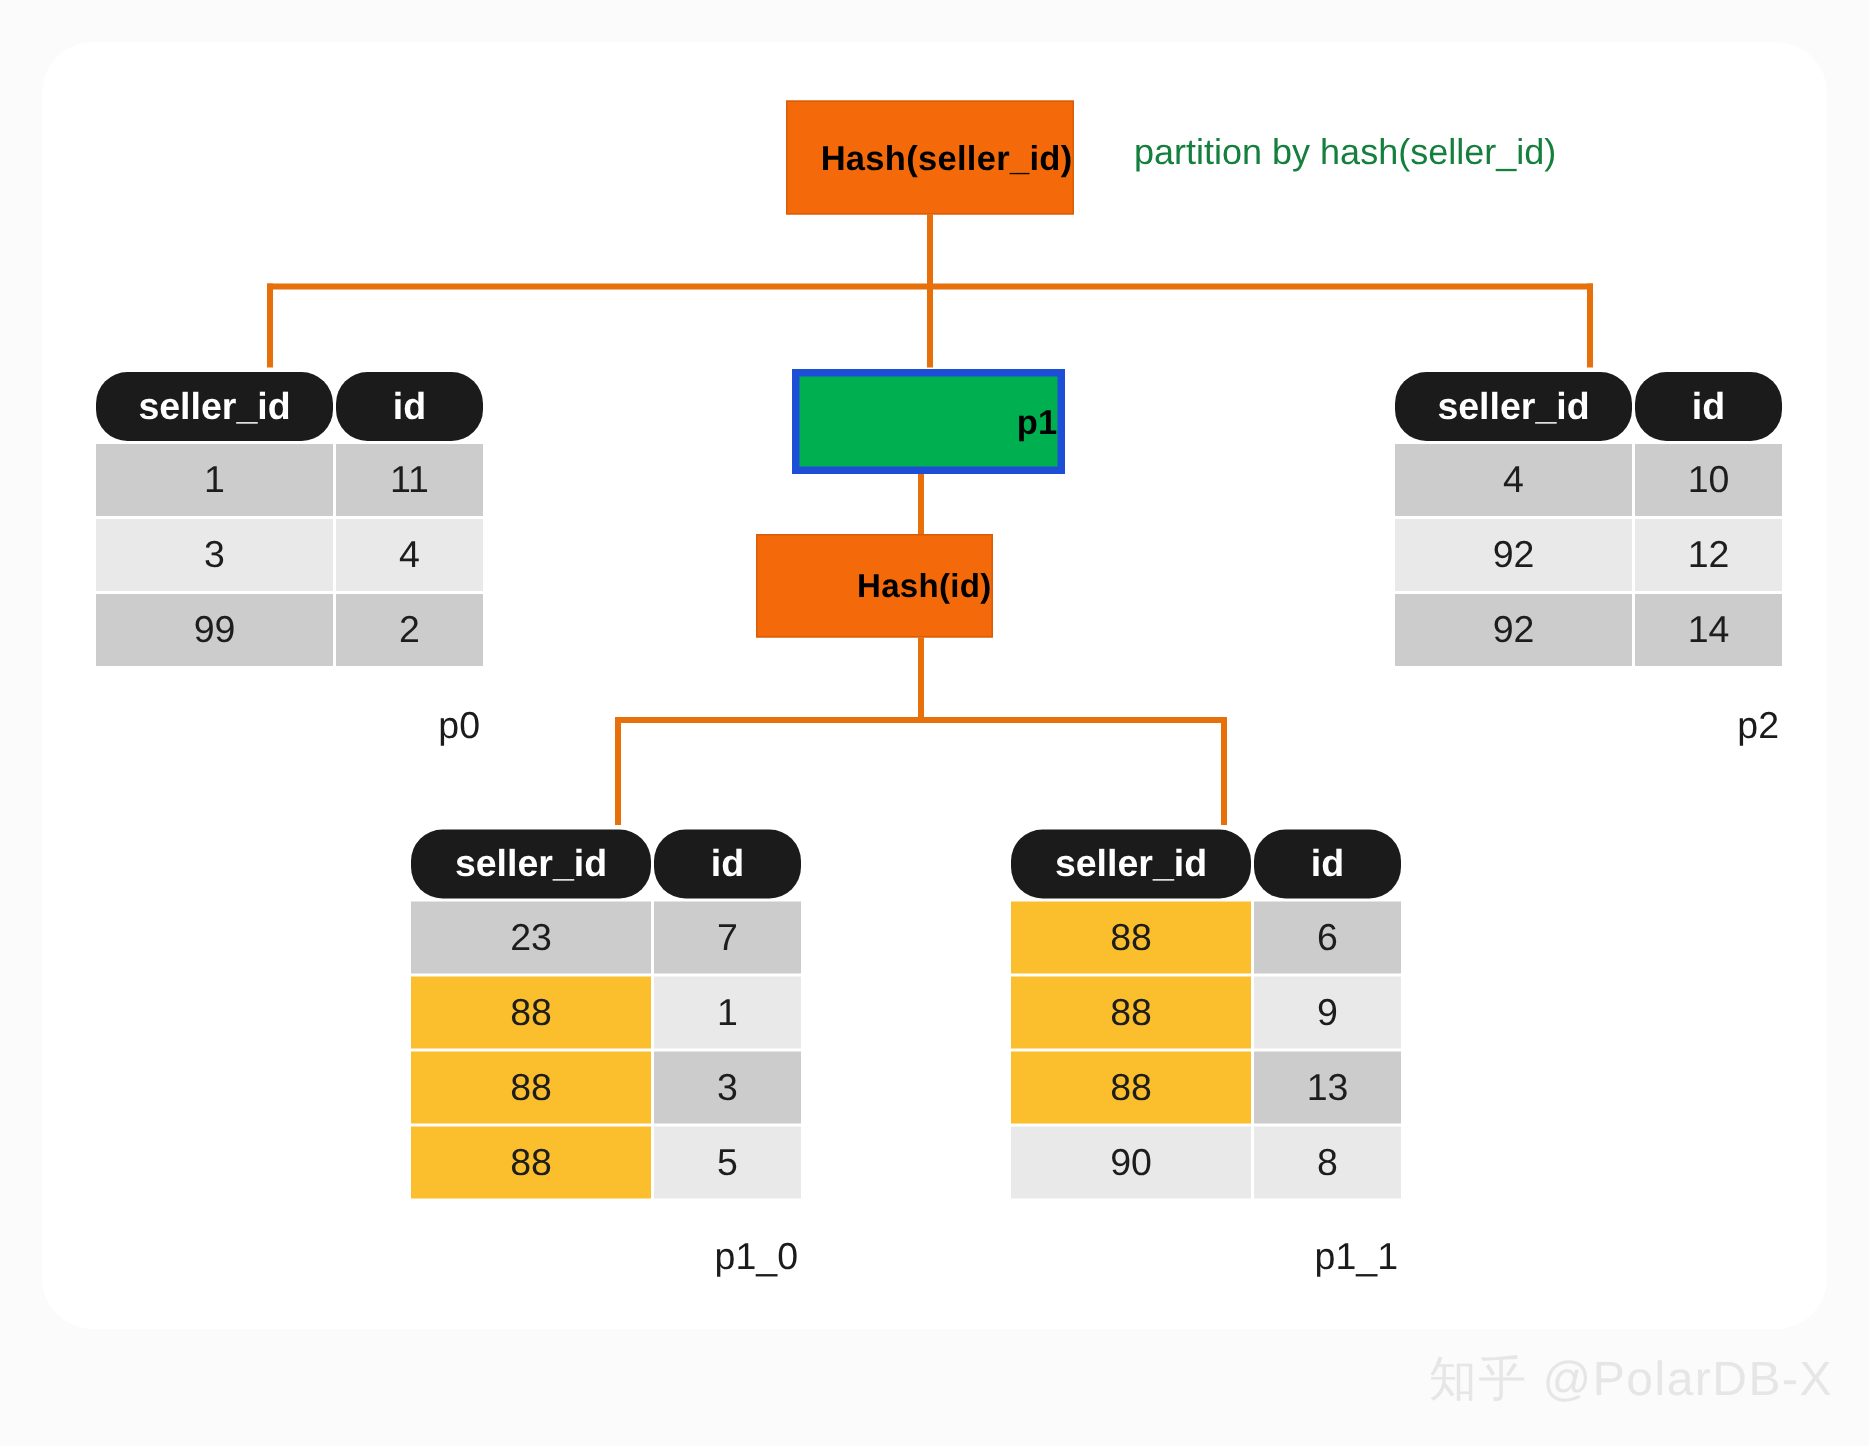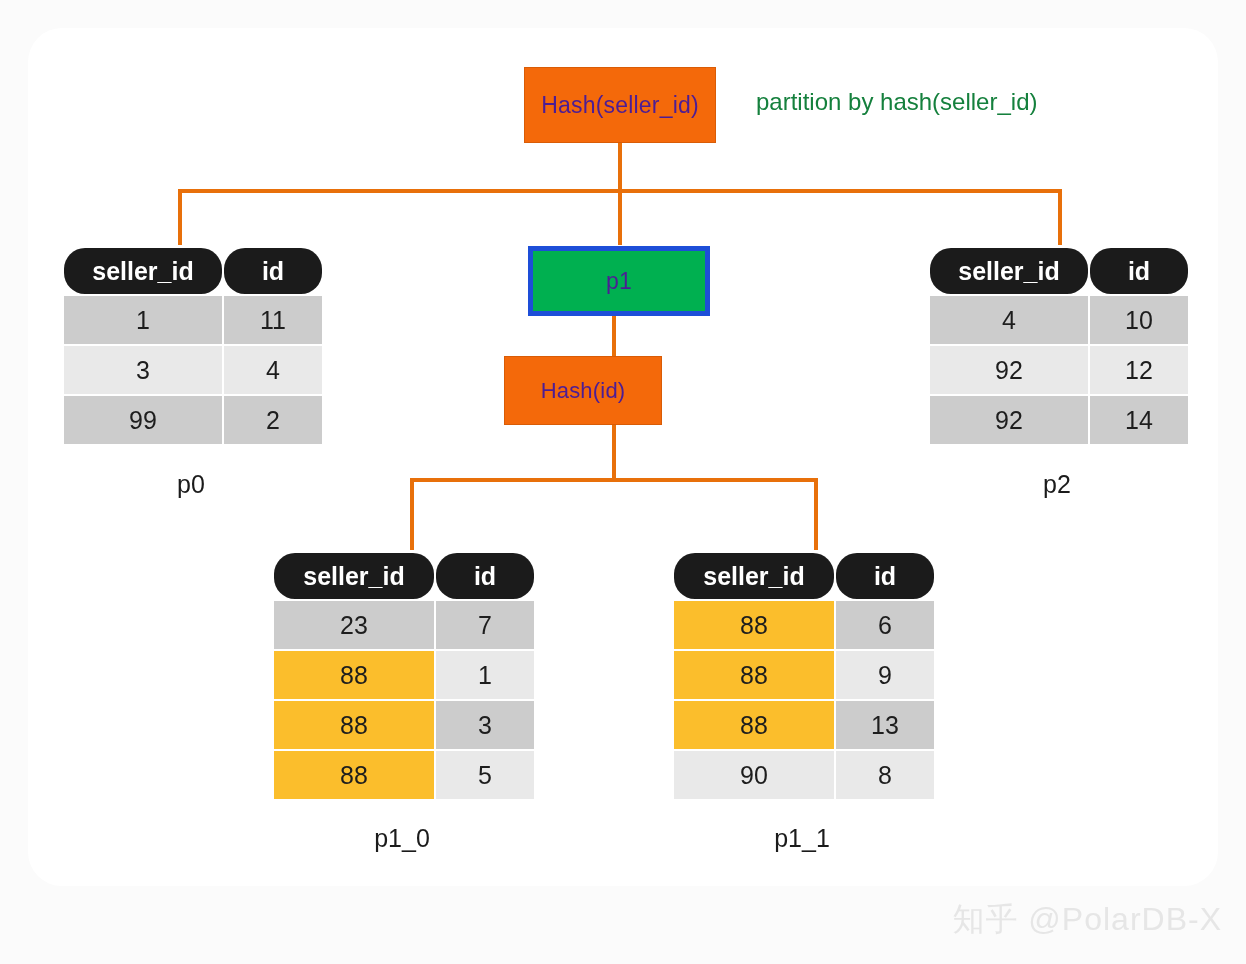--- a/index.html
+++ b/index.html
@@ -31,23 +31,23 @@
     background: #E8700A;
   }
   .vline { width: 4px; }
   .hline { height: 4px; }
 
   
   .box {
     position: absolute;
     display: flex;
     align-items: center;
-    justify-content: center;
-    color: #4c1d95;
-    font-weight: normal;
+    justify-content: flex-end;
+    color: #000000;
+    font-weight: bold;
     letter-spacing: .2px;
     box-sizing: border-box;
   }
   .box-orange {
     background: #F4690A;
     border: 1px solid #D95C06;
   }
   .box-green {
     background: #00B050;
     border: 5px solid #1d4ed8;
@@ -82,21 +82,21 @@
     padding: 0;
     height: 48px;
     font-weight: normal;
   }
   .bg-dark  { background: #cccccc; }
   .bg-light { background: #e9e9e9; }
   .bg-hi    { background: #FBBE2C; }
 
   .tbl-cap {
     position: absolute;
-    text-align: center;
+    text-align: right;
     color: #1b1b1b;
     white-space: nowrap;
   }
 
   
   #caption {
     position: absolute;
     left: 0;
     top: 920px;
     width: 1246px;

